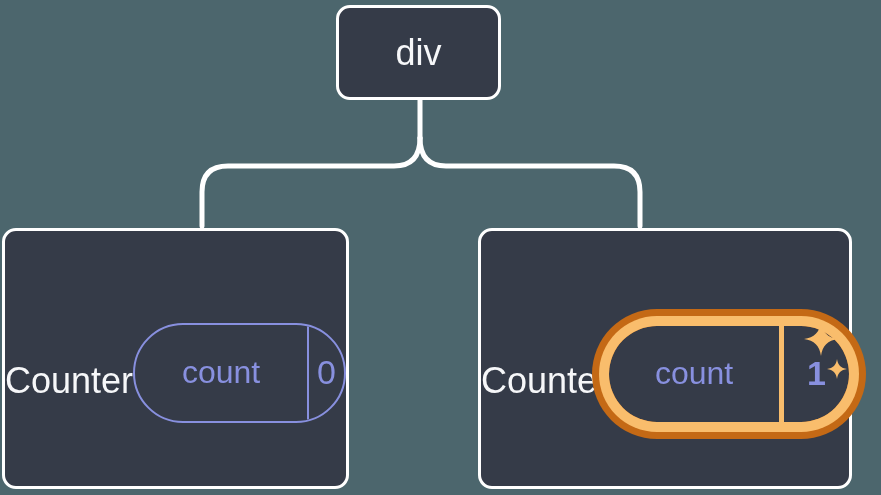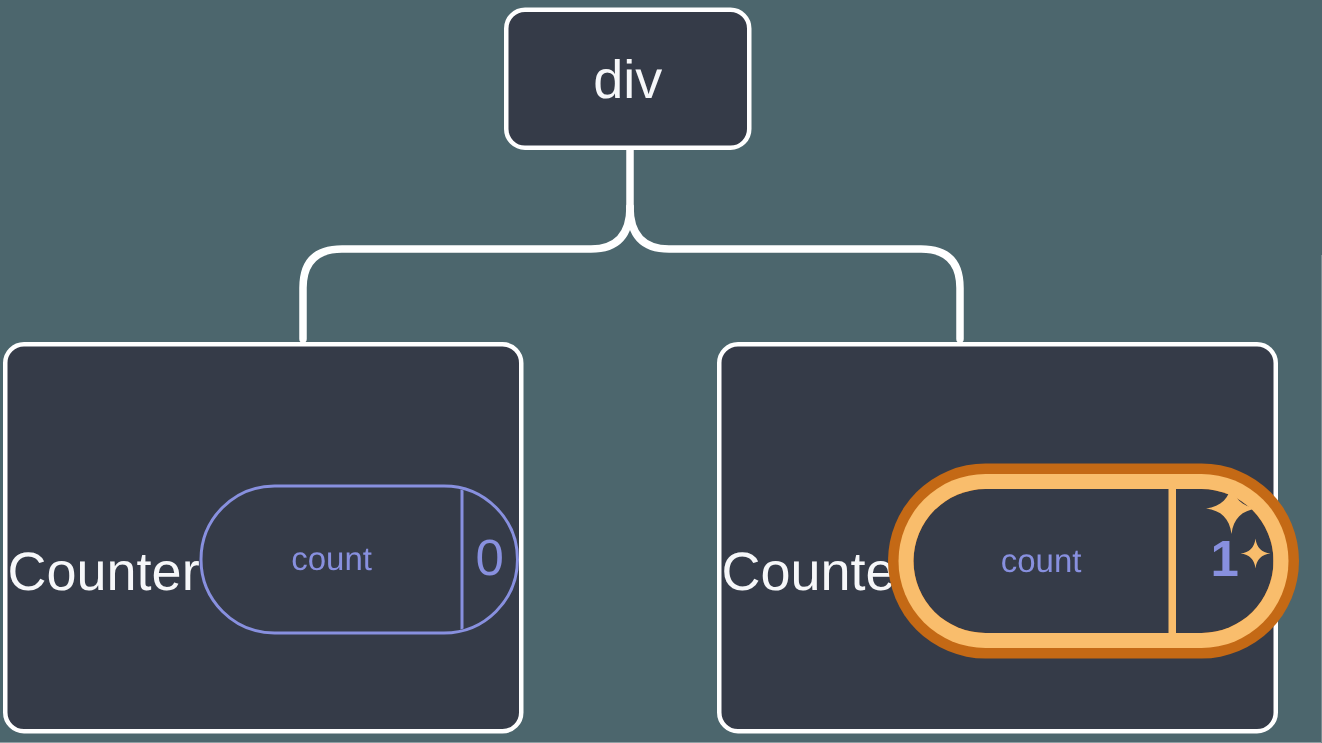--- a/index.html
+++ b/index.html
@@ -57,21 +57,21 @@
     box-sizing: border-box;
     width: 266px; height: 100px;
     border: 2px solid var(--state-accent, #8890DF);
     border-radius: 60px;
     display: flex;
     overflow: hidden;
   }
   .cell-label {
     width: 172px;
     display: flex; align-items: center; justify-content: center;
-    font-size: 22px;
+    font-size: 32px;
     color: var(--state-accent, #8890DF);
   }
   .divider { width: 2px; background: var(--state-accent, #8890DF); }
   .cell-value {
     flex: 1;
     display: flex; align-items: center; justify-content: center;
     font-size: 34px;
     color: var(--state-accent, #8890DF);
   }
   .pill-highlighted {

